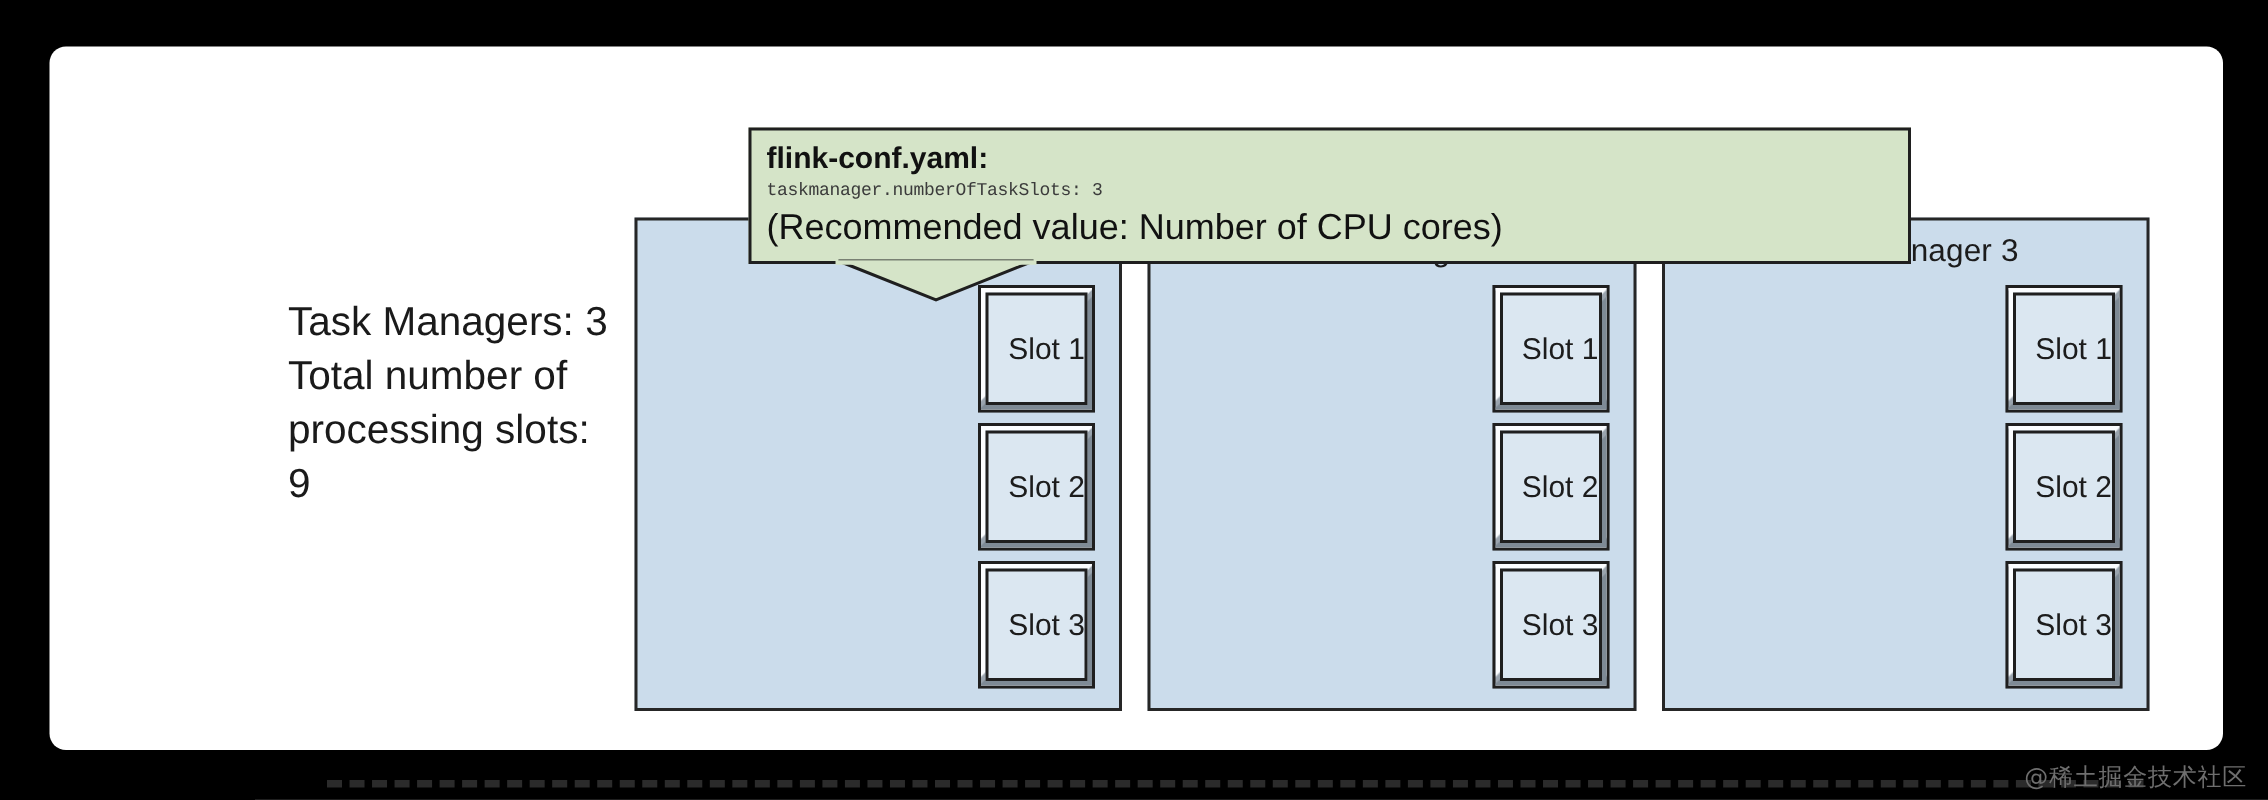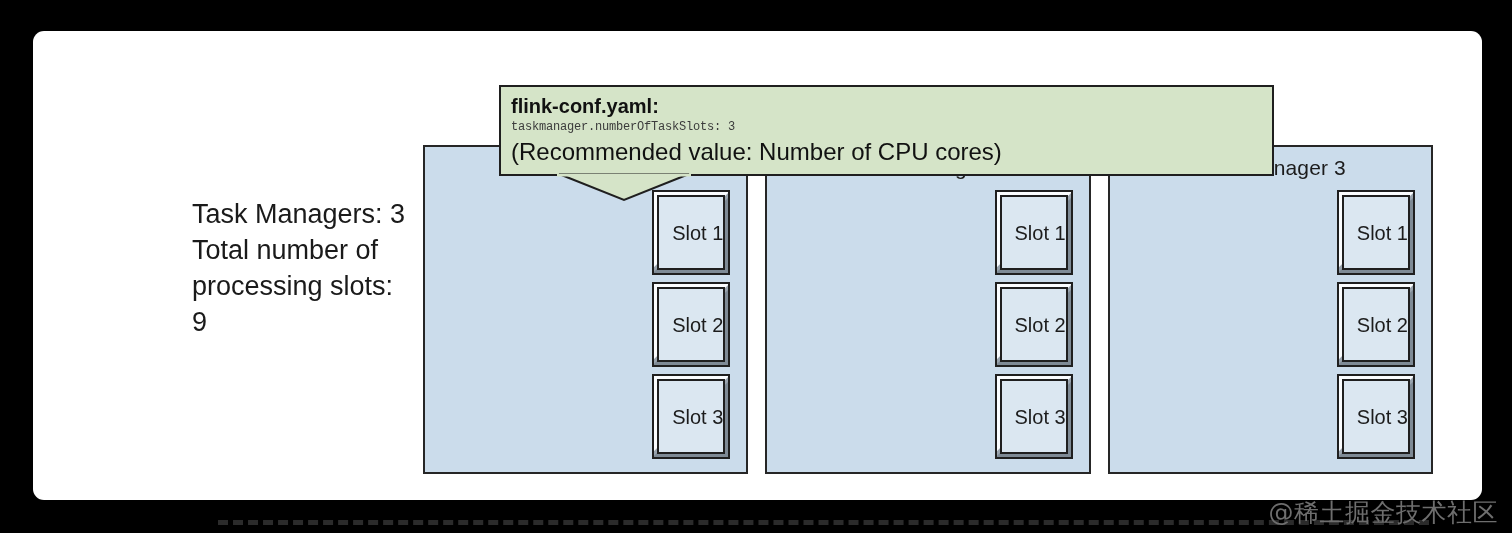--- a/index.html
+++ b/index.html
@@ -166,21 +166,21 @@
     top: 489px;
     width: 1211px;
     height: 0;
     border-top: 5px dashed #2b2b2b;
   }
   
   #watermark {
     position: absolute;
     right: 14px;
     bottom: 4px;
-    font-size: 25px;
+    font-size: 16px;
     color: #6e6e6e;
     font-family: "DejaVu Sans", sans-serif;
     letter-spacing: .5px;
   }
 </style>
 </head>
 <body>
 
 <div id="stage">
 

